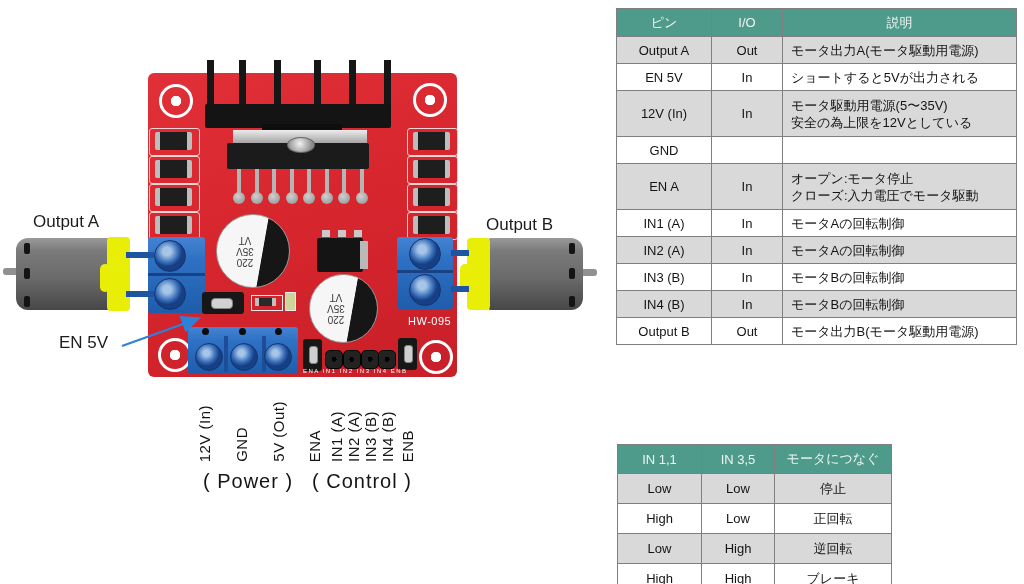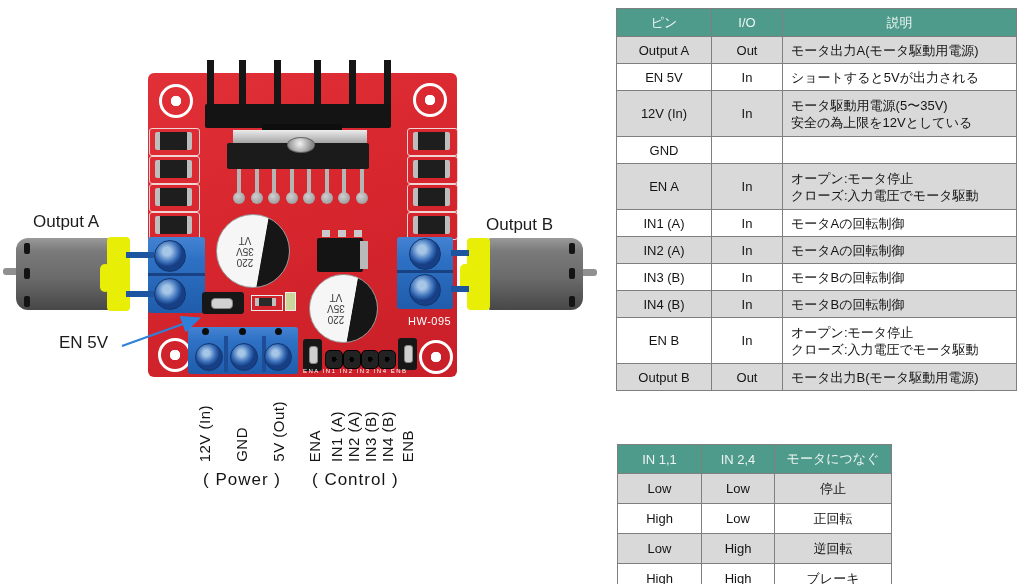--- a/index.html
+++ b/index.html
@@ -90,21 +90,21 @@
   .wire{height:6px;background:var(--wire_blue);}
   .wa1{left:126px;top:252px;width:28px}.wa2{left:126px;top:291px;width:28px}
   .wb1{left:451px;top:250px;width:18px}.wb2{left:451px;top:286px;width:18px}
 
   
   .lbl{font-size:17px;color:#1c1c1c;}
   .lbl-oa{left:33px;top:212px}.lbl-ob{left:486px;top:215px}.lbl-en{left:59px;top:333px}
   .arrow-svg{left:0;top:0;width:614px;height:584px;pointer-events:none;}
   .vlabel{bottom:122px;writing-mode:vertical-rl;transform:rotate(180deg);font-size:15px;color:#141414;letter-spacing:.5px;}
   .v1{left:196px}.v2{left:233px}.v3{left:270px}.v4{left:306px}.v5{left:328px}.v6{left:345px}.v7{left:362px}.v8{left:379px}.v9{left:399px}
-  .grp{top:470px;font-size:17px;color:#141414;letter-spacing:1px;}
+  .grp{top:470px;font-size:20px;color:#141414;letter-spacing:1px;}
   .grp-power{left:203px}.grp-control{left:312px}
 
   
   table{border-collapse:collapse;table-layout:fixed;font-size:13px;color:#141414;}
   th,td{border:1px solid #7f7f7f;overflow:hidden;}
   th{background:var(--table_header_bg);color:#eef5f3;font-weight:normal;height:25px;}
   .pin-table{left:616px;top:8px;width:400px;}
   .pin-table td{text-align:center;}
   .pin-table td.c3{text-align:left;padding:2px 8px;white-space:pre-line;line-height:17px;}
   tbody tr:nth-child(odd) td{background:var(--row_alt_bg);}
@@ -319,44 +319,38 @@
       <tr class="rh1">
           <td class="c1">IN3 (B)</td>
           <td class="c2">In</td>
           <td class="c3">モータBの回転制御</td>
         </tr>
       <tr class="rh1">
           <td class="c1">IN4 (B)</td>
           <td class="c2">In</td>
           <td class="c3">モータBの回転制御</td>
         </tr>
-      <tr class="rh2">
-          <td class="c1">EN B</td>
-          <td class="c2">In</td>
-          <td class="c3">オープン:モータ停止
-クローズ:入力電圧でモータ駆動</td>
-        </tr>
       <tr class="rh1">
           <td class="c1">Output B</td>
           <td class="c2">Out</td>
           <td class="c3">モータ出力B(モータ駆動用電源)</td>
         </tr>
     </tbody>
   </table>
 
   <table class="abs truth-table">
     <colgroup>
         <col style="width:84px">
         <col style="width:73px">
         <col style="width:117px">
       </colgroup>
     <thead>
       <tr>
         <th>IN 1,1</th>
-        <th>IN 2,4</th>
+        <th>IN 3,5</th>
         <th>モータにつなぐ</th>
       </tr>
     </thead>
     <tbody>
       <tr>
           <td>Low</td>
           <td>Low</td>
           <td>停止</td>
         </tr>
       <tr>

